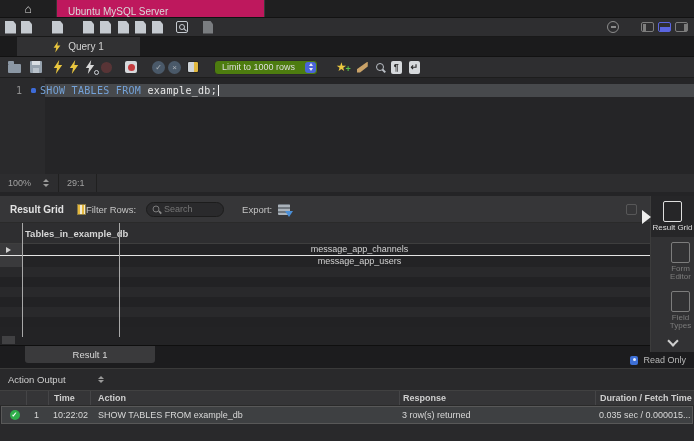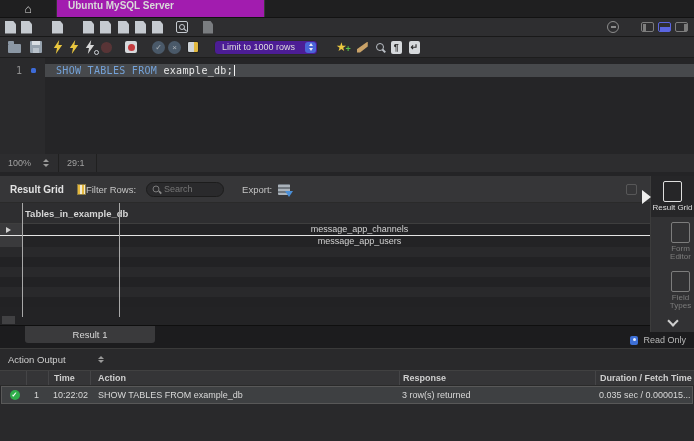--- a/index.html
+++ b/index.html
@@ -3,21 +3,21 @@
 <meta charset="utf-8">
 <style>
   * { margin:0; padding:0; box-sizing:border-box; }
   html,body { width:694px; height:441px; overflow:hidden; background:#262628;
     font-family:"Liberation Sans", sans-serif; -webkit-font-smoothing:antialiased; }
   .app { width:694px; height:441px; display:flex; flex-direction:column; background:#262628; }
 
   
   .titlebar { height:18px; background:#1f1f20; border-bottom:1px solid #121212; display:flex; align-items:stretch; flex:none; }
   .home-seg { width:57px; display:flex; align-items:center; justify-content:center; border-right:1px solid #343434; color:#d8d8d8; font-size:12px; }
-  .win-tab { width:208px; background:#a21caf; border-right:1px solid #3a3a3a; display:flex; align-items:flex-start; padding-left:11px; color:#d9d9d9; font-size:10px; font-weight:bold; }
+  .win-tab { width:208px; background:#be185d; border-right:1px solid #3a3a3a; display:flex; align-items:flex-end; padding-left:11px; color:#d9d9d9; font-size:10px; font-weight:normal; }
 
   
   .main-toolbar { height:19px; background:#2e2e30; border-bottom:1px solid #191919; display:flex; align-items:center; flex:none; }
   .doc { width:11px; height:13px; background:#c5cad0; clip-path:polygon(0 0,72% 0,100% 28%,100% 100%,0 100%); flex:none; }
   .doc.dim { background:#7a7d80; width:10px; }
   .tb-search { width:12px; height:12px; border:1.5px solid #c5cad0; border-radius:2px; position:relative; flex:none; }
   .tb-search::before { content:""; position:absolute; top:1.5px; left:1.5px; width:4px; height:4px; border:1.2px solid #c5cad0; border-radius:50%; }
   .tb-search::after { content:""; position:absolute; width:3.5px; height:1.4px; background:#c5cad0; transform:rotate(45deg); left:6px; top:7px; }
   .circ { width:12px; height:12px; border:1.3px solid #9d9d9d; border-radius:50%; position:relative; opacity:.85; flex:none; }
   .circ::after { content:""; position:absolute; top:4.3px; left:2.5px; right:2.5px; height:1.3px; background:#9d9d9d; }
@@ -38,38 +38,38 @@
   .save { width:12px; height:12px; background:#96a2ae; border-radius:1px; position:relative; flex:none; }
   .save::before { content:""; position:absolute; top:0; left:2px; right:2px; height:4px; background:#d9dee3; }
   .save::after { content:""; position:absolute; bottom:0; left:3px; right:3px; height:5px; background:#b9c2cb; }
   .boltwrap { position:relative; flex:none; display:flex; }
   .mag-mini { position:absolute; right:-4px; bottom:-1px; width:5px; height:5px; border:1.3px solid #cfd3d8; border-radius:50%; background:#2e2e30; }
   .stop { width:11px; height:11px; border-radius:50%; background:#7c3a3c; opacity:.55; flex:none; }
   .errstop { width:12px; height:12px; background:#d6d9dc; border-radius:2px; position:relative; flex:none; }
   .errstop::after { content:""; position:absolute; top:2.5px; left:2.5px; width:7px; height:7px; border-radius:50%; background:#c43b3e; }
   .ccircle { width:13px; height:13px; border-radius:50%; background:#56master6c82; background:#566c82; color:#dfe7ee; font-size:8px; line-height:13px; text-align:center; opacity:.7; flex:none; }
   .autoc { width:12px; height:12px; border-radius:2px; border:1px solid #24242424; border:1px solid #242424; background:linear-gradient(90deg,#cfd4d9 0 6px,#e0b840 6px 12px); flex:none; }
-  .dd { width:104px; height:15px; background:#4c1d95; border:1px solid #2a2a2a; border-radius:4px; display:flex; align-items:center; padding-left:7px; font-size:9px; color:#dedede; position:relative; flex:none; }
+  .dd { width:104px; height:15px; background:#4d7c0f; border:1px solid #2a2a2a; border-radius:4px; display:flex; align-items:center; padding-left:7px; font-size:9px; color:#dedede; position:relative; flex:none; }
   .dd-step { position:absolute; right:1px; top:1px; bottom:1px; width:11px; background:#4a64d8; border-radius:3px; display:flex; flex-direction:column; align-items:center; justify-content:center; gap:1.5px; }
   .tri-up-w { width:0; height:0; border-left:2.5px solid transparent; border-right:2.5px solid transparent; border-bottom:3px solid #e8eaf6; }
   .tri-dn-w { width:0; height:0; border-left:2.5px solid transparent; border-right:2.5px solid transparent; border-top:3px solid #e8eaf6; }
   .star { color:#ecc940; font-size:12px; line-height:12px; position:relative; flex:none; }
   .star .plus { position:absolute; right:-4px; bottom:-2px; color:#57c24a; font-size:9px; font-weight:bold; }
   .broom { width:11px; height:11px; background:#c9a268; clip-path:polygon(100% 0,100% 45%,30% 100%,0 100%,0 70%); flex:none; }
   .mag { width:8px; height:8px; border:1.5px solid #b9bec4; border-radius:50%; position:relative; flex:none; }
   .mag::after { content:""; position:absolute; width:4px; height:1.5px; background:#b9bec4; transform:rotate(45deg); right:-3.5px; bottom:-1px; }
   .charbox { width:11px; height:13px; background:#d6d9dc; border-radius:2px; color:#2b2b2b; font-size:9px; line-height:13px; text-align:center; font-weight:bold; flex:none; }
 
   
   .editor { height:96px; position:relative; background:#252527; flex:none; }
   .gutter { position:absolute; left:0; top:0; width:45px; height:100%; background:#2a2a2c; }
   .cur-line { position:absolute; left:45px; right:0; top:6px; height:13px; background:#47494c; }
   .line-num { position:absolute; left:16px; top:7px; font-family:"DejaVu Sans Mono", monospace; font-size:10px; color:#8f8f8f; }
   .bp { position:absolute; left:31px; top:10px; width:5px; height:5px; background:#3d6bd8; border-radius:1.5px; }
-  .code { position:absolute; left:56px; top:7px; font-family:"DejaVu Sans Mono", monospace; font-size:10px; letter-spacing:.3px; white-space:pre; }
+  .code { position:absolute; left:40px; top:7px; font-family:"DejaVu Sans Mono", monospace; font-size:10px; letter-spacing:.3px; white-space:pre; }
   .kw { color:#74a2d8; } .ident { color:#e8e8e8; }
   .caret { display:inline-block; width:1px; height:11px; background:#f2f2f2; vertical-align:text-bottom; margin-left:1px; }
 
   
   .editor-status { height:18px; background:#2d2d2f; display:flex; align-items:center; font-size:9px; color:#a2a2a2; flex:none; }
   .stepper { display:flex; flex-direction:column; align-items:center; gap:1.5px; }
   .tri-up { width:0; height:0; border-left:3px solid transparent; border-right:3px solid transparent; border-bottom:3.5px solid #9a9a9a; }
   .tri-dn { width:0; height:0; border-left:3px solid transparent; border-right:3px solid transparent; border-top:3.5px solid #9a9a9a; }
   .vdiv { width:1px; height:18px; background:#202020; }
   .gapbar { height:4px; background:#242426; flex:none; }
@@ -165,20 +165,28 @@
     <span class="doc" style="margin-left:6px"></span>
     <span class="doc" style="margin-left:6px"></span>
     <span class="tb-search" style="margin-left:13px"></span>
     <span class="doc dim" style="margin-left:15px"></span>
     <span class="circ" style="margin-left:auto"></span>
     <span class="toggle t-left" style="margin-left:22px"></span>
     <span class="toggle t-bottom" style="margin-left:4px"></span>
     <span class="toggle t-right" style="margin-left:4px; margin-right:6px"></span>
   </div>
 
+  <div class="query-tabbar">
+    <div class="q-tab">
+      <svg class="bolt-svg" width="8" height="12" viewBox="0 0 10 14">
+          <path d="M6.2 0 L0.8 8 H4 L2.8 14 L9.2 5 H5.4 Z" fill="#e9c63e"></path>
+        </svg>
+      <span>Query 1</span>
+    </div>
+  </div>
 
   <div class="sql-toolbar">
     <span class="folder" style="margin-left:8px"></span>
     <span class="save" style="margin-left:9px"></span>
     <span class="boltwrap" style="margin-left:11px">
         <svg class="bolt-svg" width="10" height="14" viewBox="0 0 10 14">
           <path d="M6.2 0 L0.8 8 H4 L2.8 14 L9.2 5 H5.4 Z" fill="#e9c63e"></path>
         </svg>
       </span>
     <span class="boltwrap" style="margin-left:6px">

